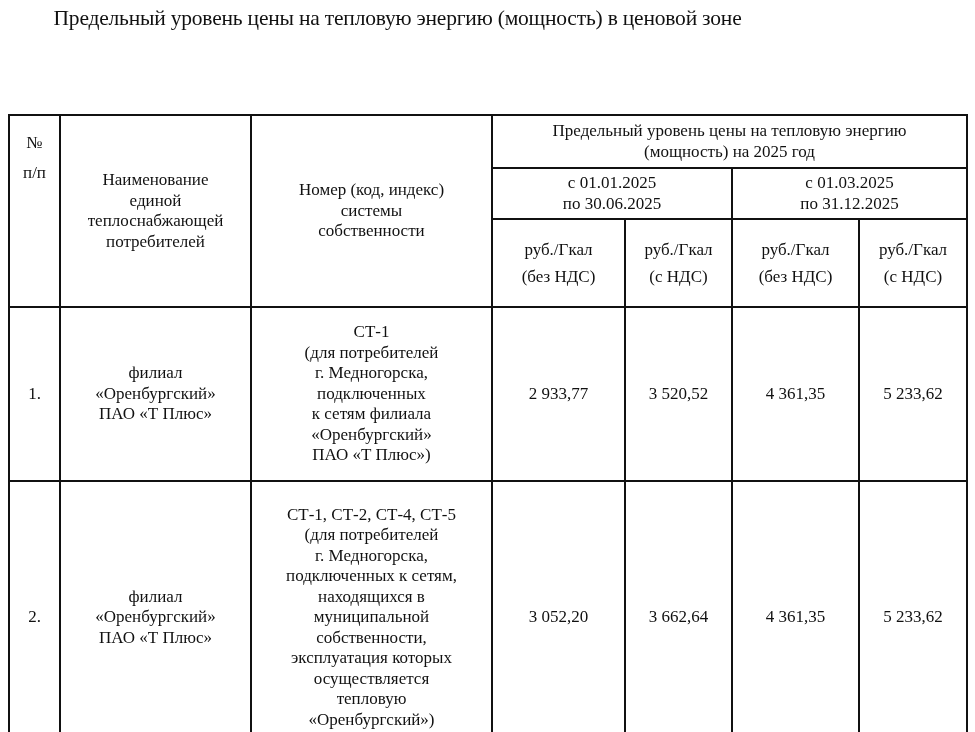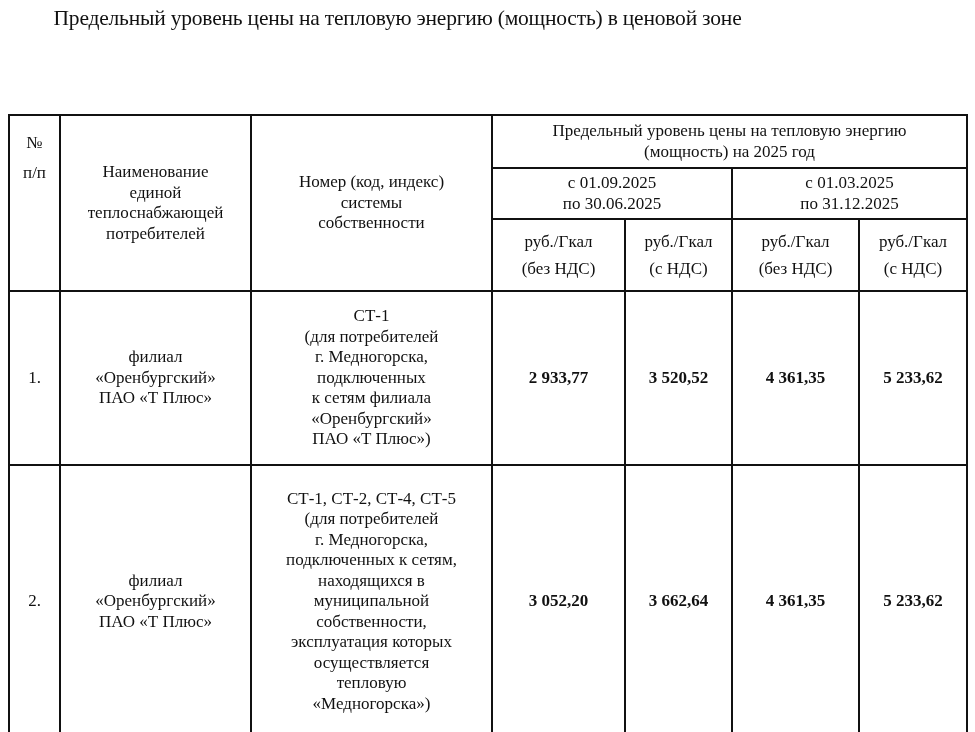--- a/index.html
+++ b/index.html
@@ -5,23 +5,23 @@
   html, body { margin:0; padding:0; background:#ffffff; }
   body { width:975px; height:732px; position:relative; overflow:hidden;
          font-family:"Liberation Serif", "DejaVu Serif", serif; color:#111; }
   .title { position:absolute; left:0; top:4px; width:795px; text-align:center;
            font-size:21.5px; line-height:28px; letter-spacing:-0.2px; }
   .title span { display:block; }
   table { position:absolute; left:8px; top:114px; border-collapse:collapse;
           table-layout:fixed; width:958px; }
   td { border:2px solid #111; text-align:center; vertical-align:middle;
        font-size:17px; line-height:20.5px; padding:0 2px; }
-  td.num { vertical-align:middle;font-weight:bold; }
+  td.num { vertical-align:middle; }
   .hdr-no { vertical-align:top; padding-top:12px; line-height:30px; }
-  .unit { line-height:27px; padding:8px; }
+  .unit { line-height:27px; padding:16px; }
   .line { display:block; }
 </style>
 </head>
 <body>
 
 <div class="title">
   <span>Предельный уровень цены на тепловую энергию (мощность) в ценовой зоне</span>
 </div>
 
 <table>
@@ -51,21 +51,21 @@
       <span class="line">системы</span>
       <span class="line">собственности</span>
     </td>
     <td colspan="4">
       <span class="line">Предельный уровень цены на тепловую энергию</span>
       <span class="line">(мощность) на 2025 год</span>
     </td>
   </tr>
   <tr style="height:51px">
     <td colspan="2">
-      <span class="line">с 01.09.2025</span>
+      <span class="line">с 01.01.2025</span>
       <span class="line">по 30.06.2025</span>
     </td>
     <td colspan="2">
       <span class="line">с 01.03.2025</span>
       <span class="line">по 31.12.2025</span>
     </td>
   </tr>
   <tr style="height:59px">
     <td class="unit">
       <span class="line">руб./Гкал</span>
@@ -118,21 +118,21 @@
       <span class="line">СТ-1, СТ-2, СТ-4, СТ-5</span>
       <span class="line">(для потребителей</span>
       <span class="line">г. Медногорска,</span>
       <span class="line">подключенных к сетям,</span>
       <span class="line">находящихся в</span>
       <span class="line">муниципальной</span>
       <span class="line">собственности,</span>
       <span class="line">эксплуатация которых</span>
       <span class="line">осуществляется</span>
       <span class="line">тепловую</span>
-      <span class="line">«Медногорска»)</span>
+      <span class="line">«Оренбургский»)</span>
     </td>
     <td class="num">3 052,20</td>
     <td class="num">3 662,64</td>
     <td class="num">4 361,35</td>
     <td class="num">5 233,62</td>
   </tr>
 </tbody>
   </table>
 
 </body></html>

